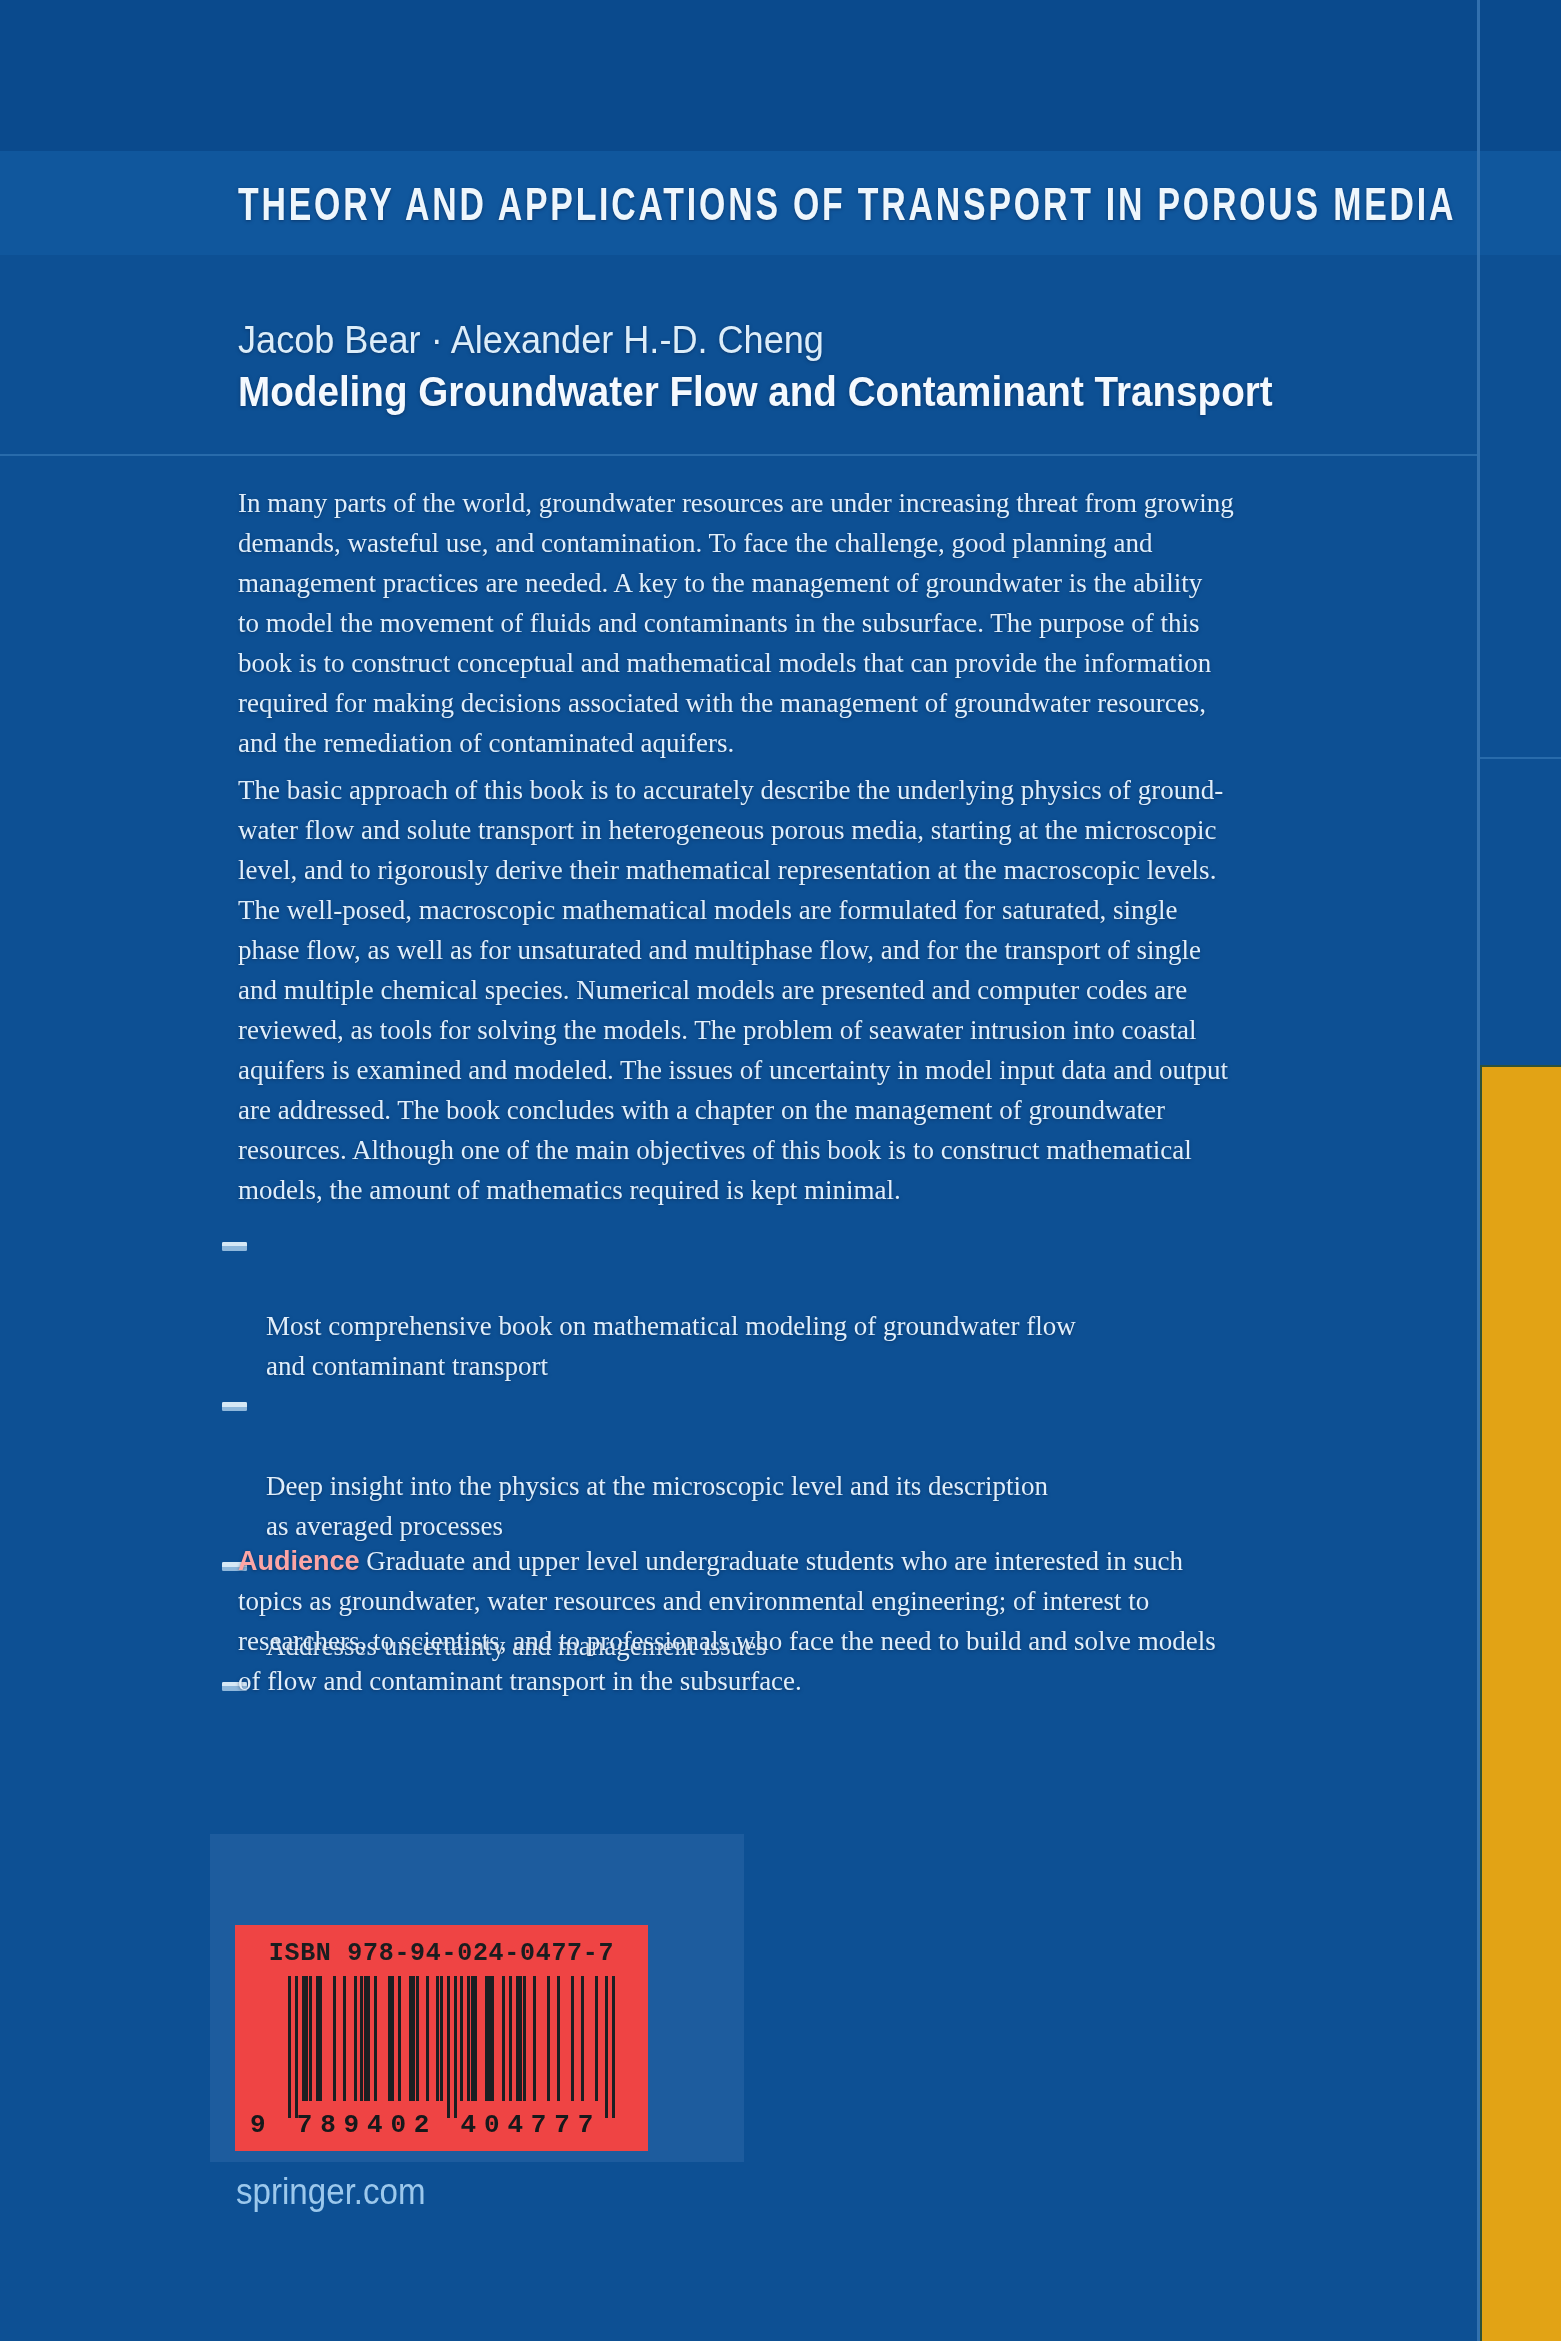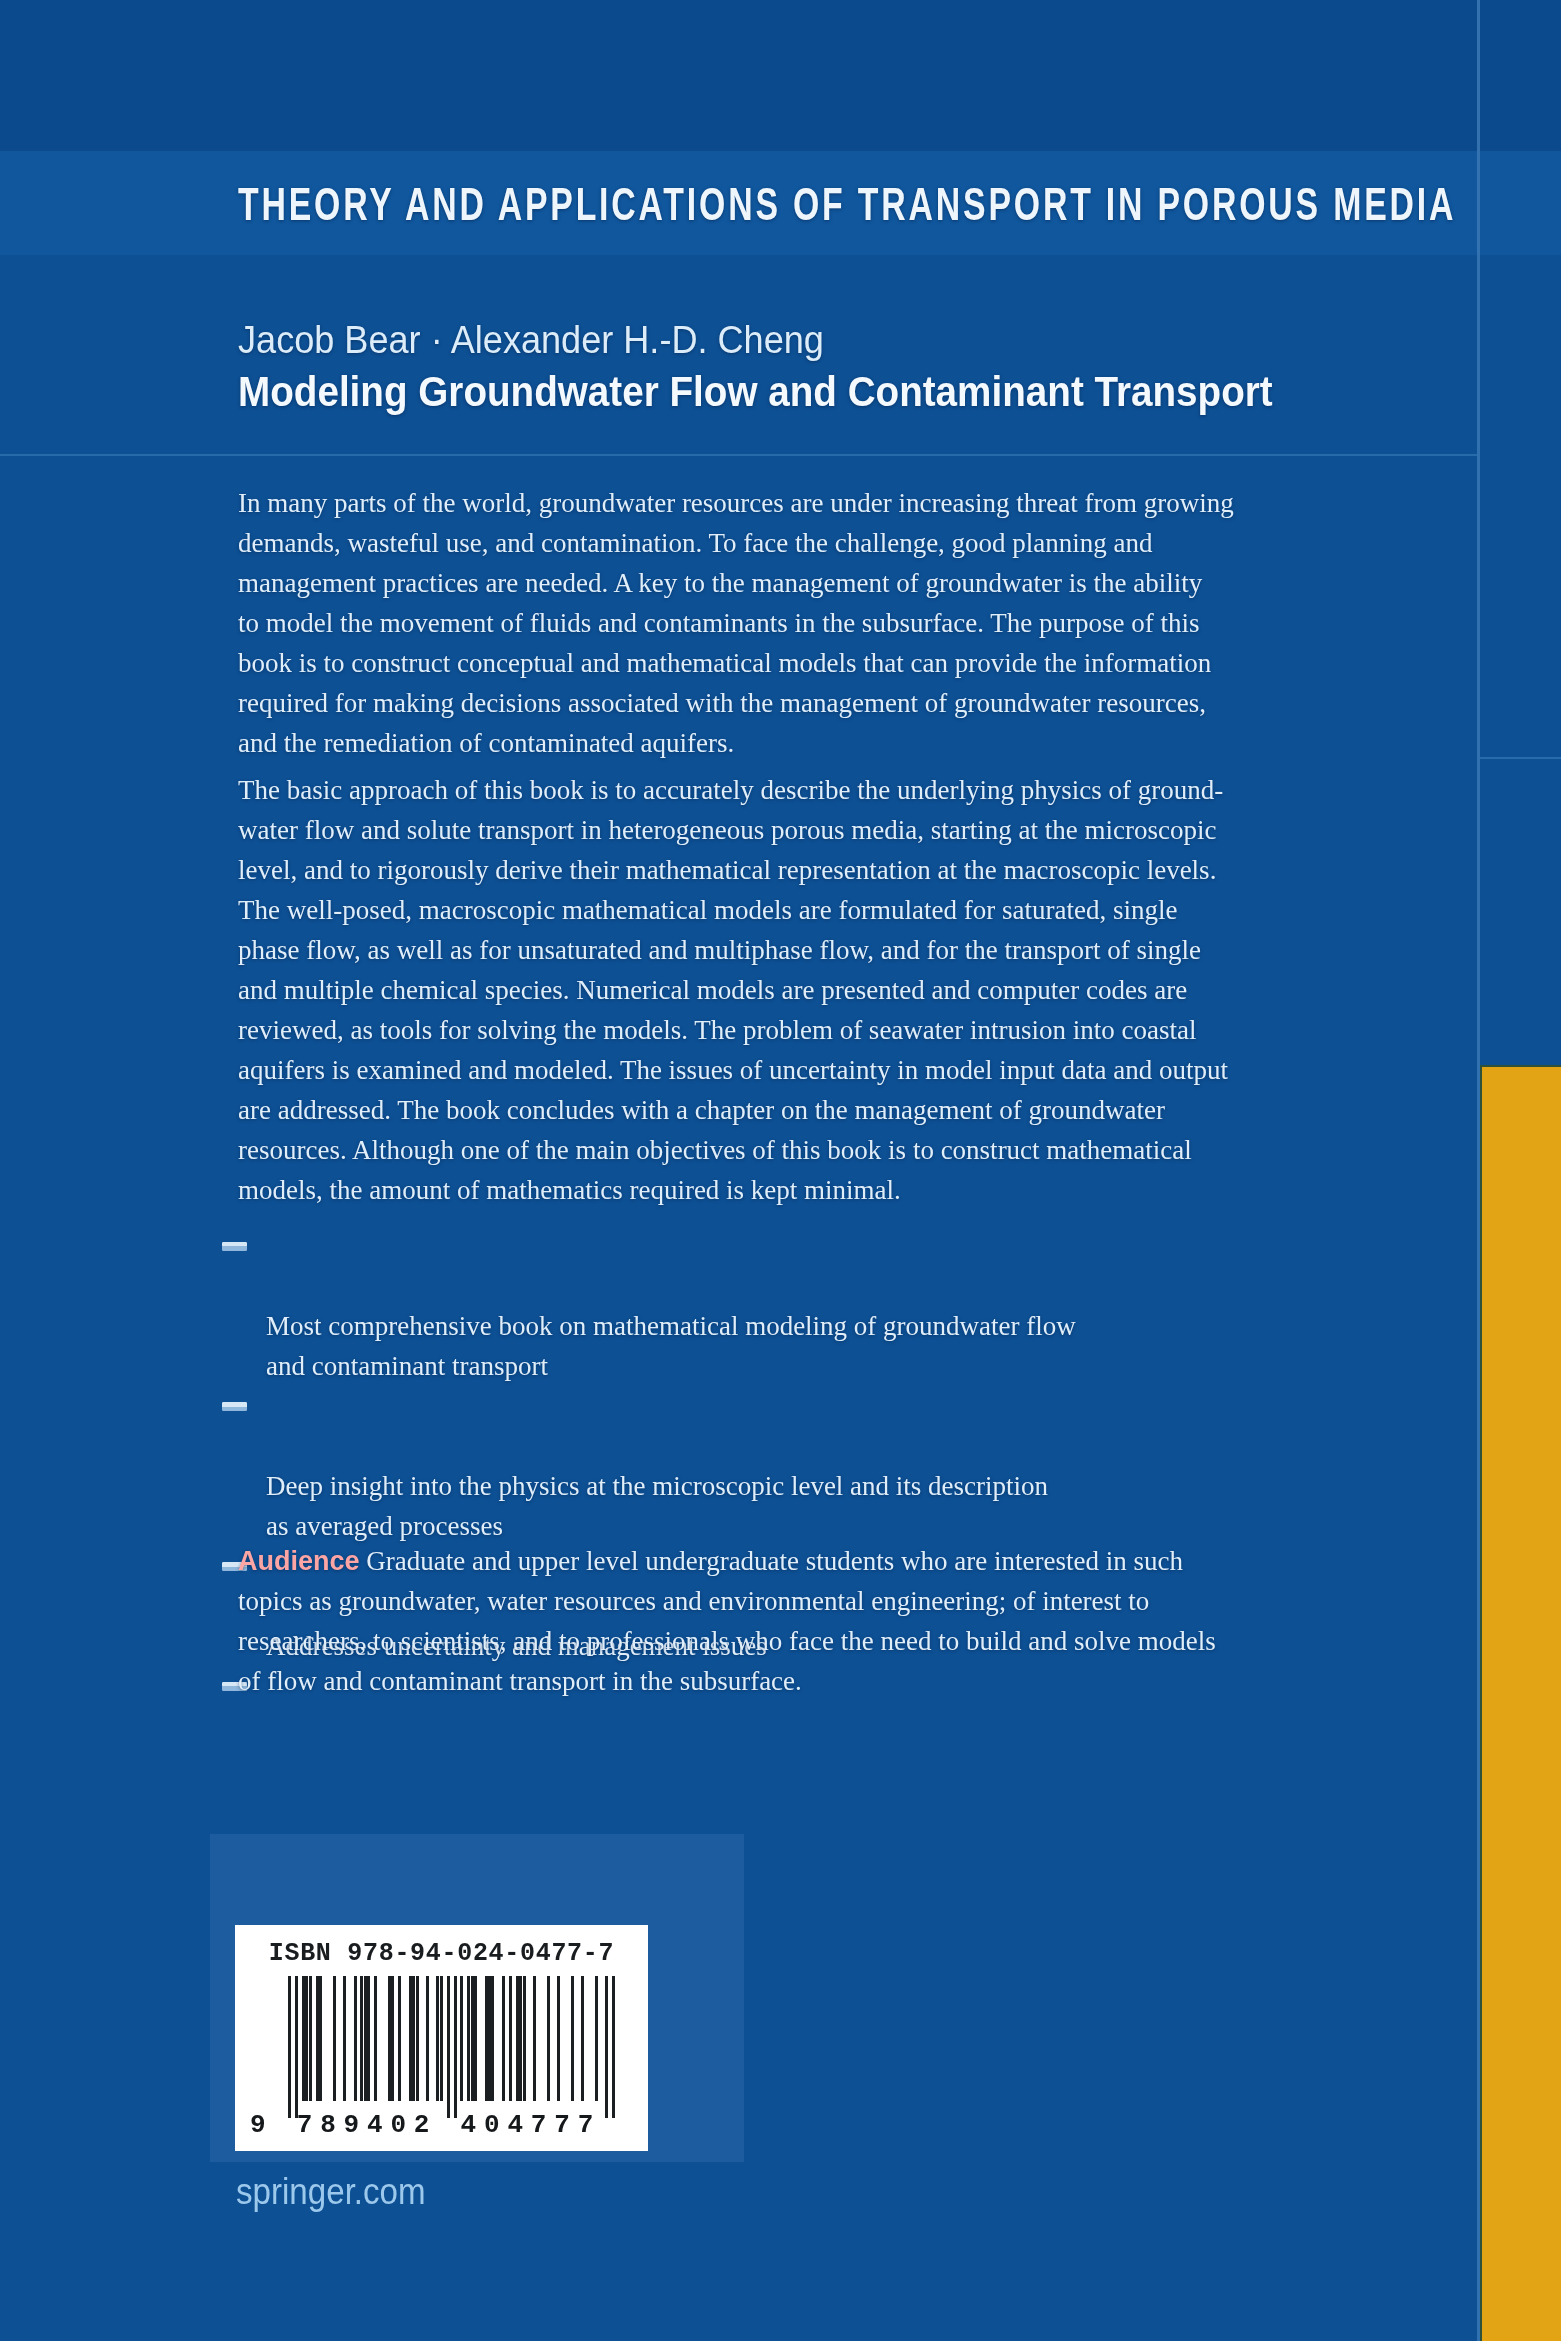--- a/index.html
+++ b/index.html
@@ -67,21 +67,21 @@
   .audience{
     position:absolute;left:238px;top:1541px;width:1269px;
     font-family:"Liberation Serif", serif;
     font-size:27px;line-height:40px;color:#e0eefa;
     text-shadow:0 1.3px 3.3px rgba(6,32,72,.55);
   }
   .audience b{font-family:"Liberation Sans", sans-serif;font-size:27px;color:#fca5a5;}
   .audience span{white-space:pre-line;}
   
   .isbn-panel{position:absolute;left:210px;top:1834px;width:534px;height:328px;background:#1d5c9e;}
-  .barcode-box{position:absolute;left:25px;top:91px;width:413px;height:226px;background:#ffffff;}
+  .barcode-box{position:absolute;left:25px;top:91px;width:413px;height:226px;background:#ef4444;}
   .isbn-label{
     position:absolute;left:19.5px;top:14.3px;width:374px;text-align:center;
     font-family:"Liberation Mono", monospace;
     font-size:25px;font-weight:700;color:#1a1d1f;letter-spacing:0.7px;white-space:nowrap;
   }
   .bars{position:absolute;left:53px;top:51px;width:332px;height:142px;}
   .bar{position:absolute;top:0;background:#1c1f22;}
   .barcode-digits{
     position:absolute;left:15px;top:185px;width:394px;
     font-family:"Liberation Mono", monospace;

